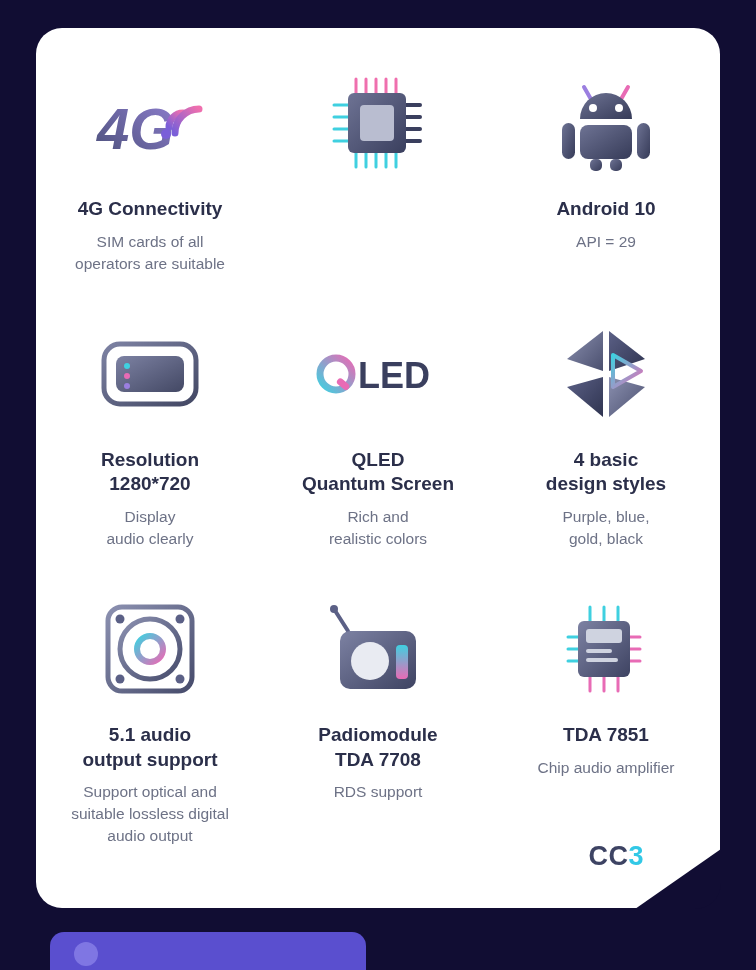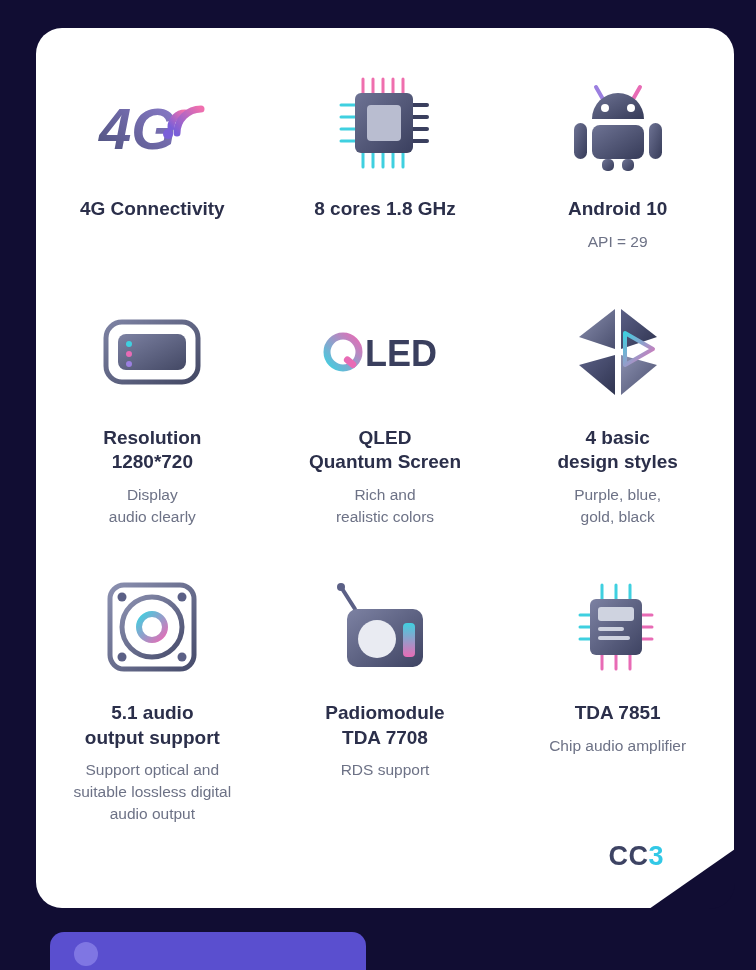--- a/index.html
+++ b/index.html
@@ -9,21 +9,20 @@
     font-family:"Liberation Sans", sans-serif;
     overflow:hidden;
     position:relative;
   }
   .card{
     position:absolute;
     left:36px;top:28px;
     width:684px;height:880px;
     background:#ffffff;
     border-radius:26px;
-    padding-left:14px;
   }
   .card::after{
     
     content:"";
     position:absolute;
     right:-1px;bottom:-1px;
     width:0;height:0;
     border-left:86px solid transparent;
     border-bottom:60px solid #110d33;
     border-bottom-right-radius:26px;
@@ -59,21 +58,21 @@
   }
   .desc{
     font-size:15.5px;
     color:#6d7286;
     line-height:1.42;
     margin-top:9px;
     white-space:pre-line;
   }
   .brand{
     position:absolute;
-    right:70px;bottom:36px;
+    right:76px;bottom:36px;
     font-size:27px;
     font-weight:bold;
     letter-spacing:.5px;
   }
   .brand .cc{color:#3d4363;}
   .brand .three{color:#32c8e6;}
   .bottom-strip{
     position:absolute;
     left:50px;bottom:0;
     width:316px;height:38px;
@@ -108,20 +107,22 @@
               <stop offset="1" stop-color="#ef6fae"></stop>
             </linearGradient>
           </defs>
           <text x="2" y="66" font-family="Liberation Sans, sans-serif" font-size="58" font-weight="bold" font-style="italic" fill="url(#g4g)">4G</text>
           <path d="M74 44 a14 14 0 0 1 14 -14" stroke="url(#gwave)" stroke-width="7" fill="none" stroke-linecap="round"></path>
           <path d="M80 50 a24 24 0 0 1 24 -24" stroke="url(#gwave)" stroke-width="7" fill="none" stroke-linecap="round"></path>
           <circle cx="71" cy="51" r="5" fill="#7a5fd8"></circle>
         </svg>
       </div>
       <div class="title">4G Connectivity</div>
+      <div class="desc">SIM cards of all
+operators are suitable</div>
     </div>
 
     <div class="cell">
       <div class="icon-wrap">
         <svg width="100" height="100" viewBox="0 0 100 100">
           <defs>
             <linearGradient id="gchip" x1="0" y1="0" x2="1" y2="1">
               <stop offset="0" stop-color="#6e7394"></stop>
               <stop offset="1" stop-color="#3a3f5e"></stop>
             </linearGradient>
@@ -149,21 +150,20 @@
           <g stroke="#3a3f5e" stroke-width="4" stroke-linecap="round">
             <line x1="76" y1="32" x2="92" y2="32"></line>
             <line x1="76" y1="44" x2="92" y2="44"></line>
             <line x1="76" y1="56" x2="92" y2="56"></line>
             <line x1="76" y1="68" x2="92" y2="68"></line>
           </g>
           <rect x="20" y="20" width="58" height="60" rx="6" fill="url(#gchip)"></rect>
           <rect x="32" y="32" width="34" height="36" rx="4" fill="#b9bdd0"></rect>
         </svg>
       </div>
-      <div class="title">8 cores 1.8 GHz</div>
     </div>
 
     <div class="cell">
       <div class="icon-wrap">
         <svg width="100" height="96" viewBox="0 0 100 96">
           <defs>
             <linearGradient id="gand" x1="0" y1="0" x2="1" y2="1">
               <stop offset="0" stop-color="#6e7394"></stop>
               <stop offset="1" stop-color="#363b58"></stop>
             </linearGradient>

